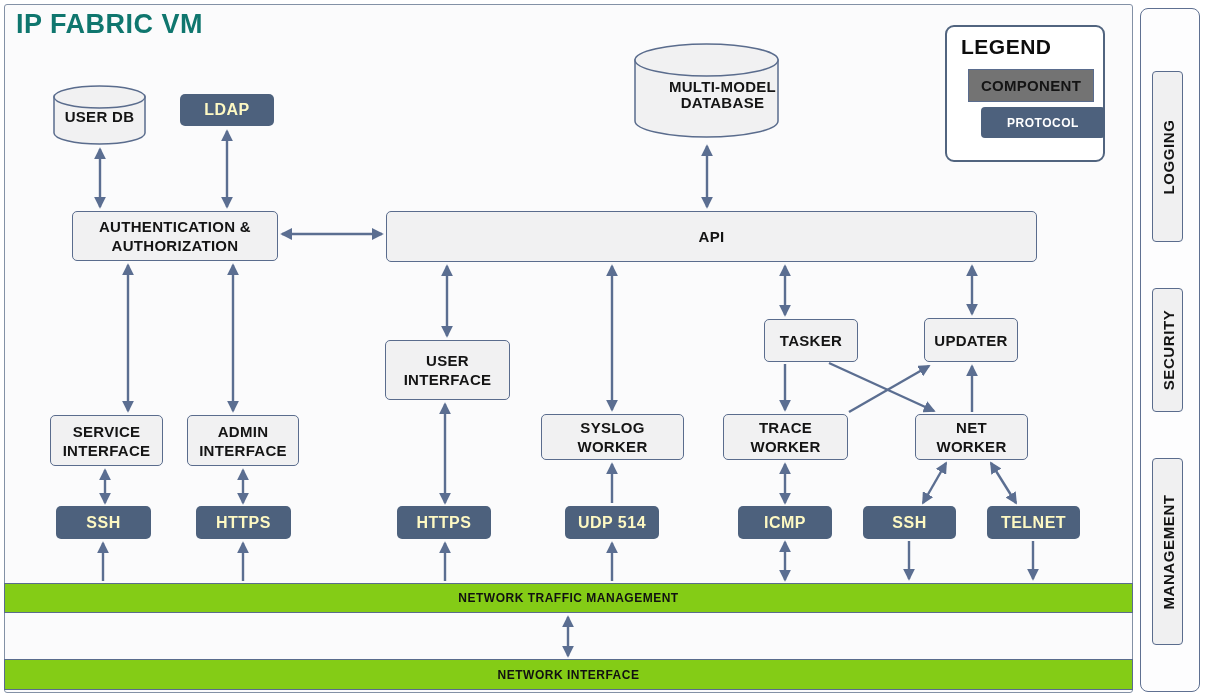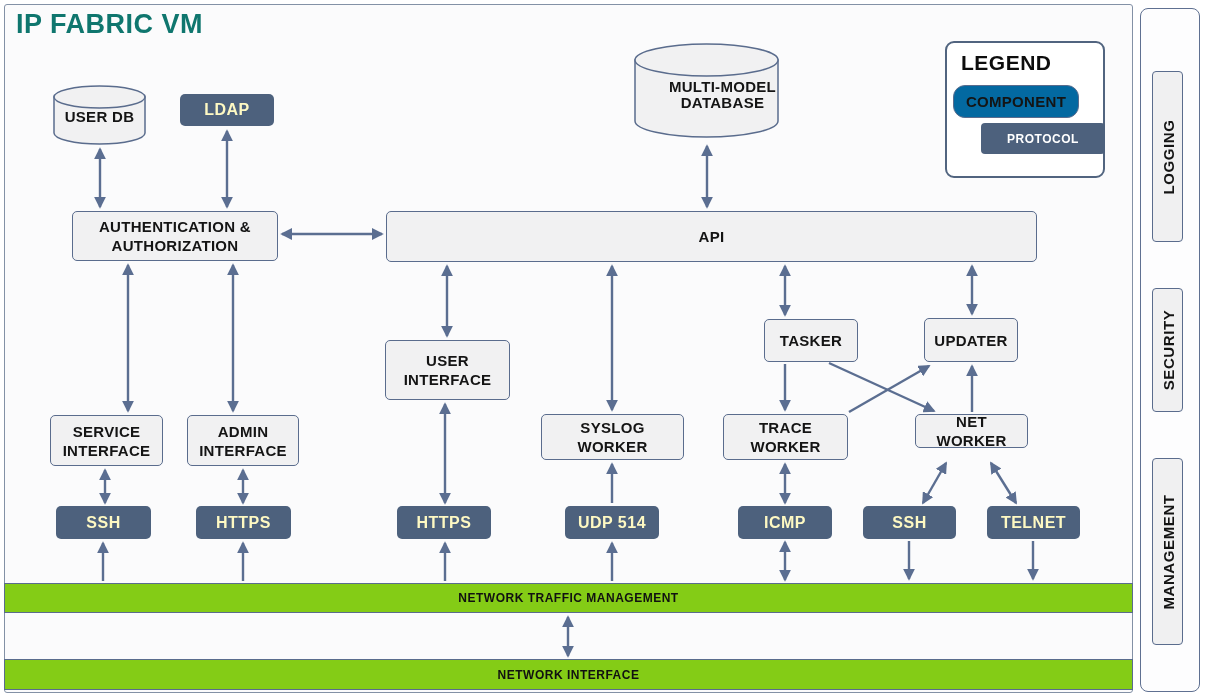--- a/index.html
+++ b/index.html
@@ -32,29 +32,29 @@
     font-size:12px;font-weight:700;color:#111;letter-spacing:.5px;
     background:#84cc16;border:1.5px solid #5a6c8d;z-index:2;
   }
   .cyl{z-index:2;}
   .cyl-label{
     position:absolute;left:0;width:100%;text-align:center;
     font-size:15px;font-weight:700;color:#141414;letter-spacing:.3px;line-height:16px;z-index:3;
   }
   #legend-box{
     left:945px;top:25px;width:160px;height:137px;
-    background:#ffffff;border:2px solid #51647f;border-radius:9px;z-index:2;margin-top:16px;
+    background:#ffffff;border:2px solid #51647f;border-radius:9px;z-index:2;
   }
   #legend-title{
     position:absolute;left:14px;top:8px;font-size:21px;font-weight:700;color:#0d0d0d;letter-spacing:.5px;
   }
   .legend-comp{
-    position:absolute;left:6px;top:42px;width:124px;height:31px;
+    position:absolute;left:21px;top:42px;width:124px;height:31px;
     display:flex;align-items:center;justify-content:center;
-    background:#0369a1;border:1.5px solid #5a6c8d;border-radius:12px;
+    background:#737373;border:1.5px solid #5a6c8d;border-radius:0;
     font-size:15px;font-weight:700;color:#141414;letter-spacing:.3px;
   }
   .legend-proto{
     position:absolute;left:34px;top:80px;width:124px;height:31px;
     display:flex;align-items:center;justify-content:center;
     background:#4d617d;border-radius:4px;
     font-size:12px;font-weight:700;color:#ffffff;letter-spacing:.5px;
   }
   #side-panel{
     left:1140px;top:8px;width:60px;height:684px;
@@ -135,21 +135,21 @@
 
   <div class="abs comp" style="left:72px;top:211px;width:206px;height:50px;padding:0 14px;">AUTHENTICATION &amp; AUTHORIZATION</div>
   <div class="abs comp" style="left:386px;top:211px;width:651px;height:51px;">API</div>
   <div class="abs comp" style="left:385px;top:340px;width:125px;height:60px;padding:0 18px;">USER INTERFACE</div>
   <div class="abs comp" style="left:738px;top:319px;width:94px;height:43px;margin-left:26px;">TASKER</div>
   <div class="abs comp" style="left:924px;top:318px;width:94px;height:44px;">UPDATER</div>
   <div class="abs comp" style="left:50px;top:415px;width:113px;height:51px;padding:0 10px;">SERVICE INTERFACE</div>
   <div class="abs comp" style="left:187px;top:415px;width:112px;height:51px;padding:0 10px;">ADMIN INTERFACE</div>
   <div class="abs comp" style="left:541px;top:414px;width:143px;height:46px;padding:0 26px;">SYSLOG WORKER</div>
   <div class="abs comp" style="left:723px;top:414px;width:125px;height:46px;padding:0 18px;">TRACE WORKER</div>
-  <div class="abs comp" style="left:915px;top:414px;width:113px;height:34px;padding:0 12px;">NET WORKER</div>
+  <div class="abs comp" style="left:915px;top:414px;width:113px;height:46px;padding:0 12px;">NET WORKER</div>
 
   <div class="abs proto" style="left:180px;top:94px;width:94px;height:32px;">LDAP</div>
   <div class="abs proto" style="left:56px;top:506px;width:95px;height:33px;">SSH</div>
   <div class="abs proto" style="left:196px;top:506px;width:95px;height:33px;">HTTPS</div>
   <div class="abs proto" style="left:397px;top:506px;width:94px;height:33px;">HTTPS</div>
   <div class="abs proto" style="left:565px;top:506px;width:94px;height:33px;">UDP 514</div>
   <div class="abs proto" style="left:738px;top:506px;width:94px;height:33px;">ICMP</div>
   <div class="abs proto" style="left:863px;top:506px;width:93px;height:33px;">SSH</div>
   <div class="abs proto" style="left:987px;top:506px;width:93px;height:33px;">TELNET</div>
 

